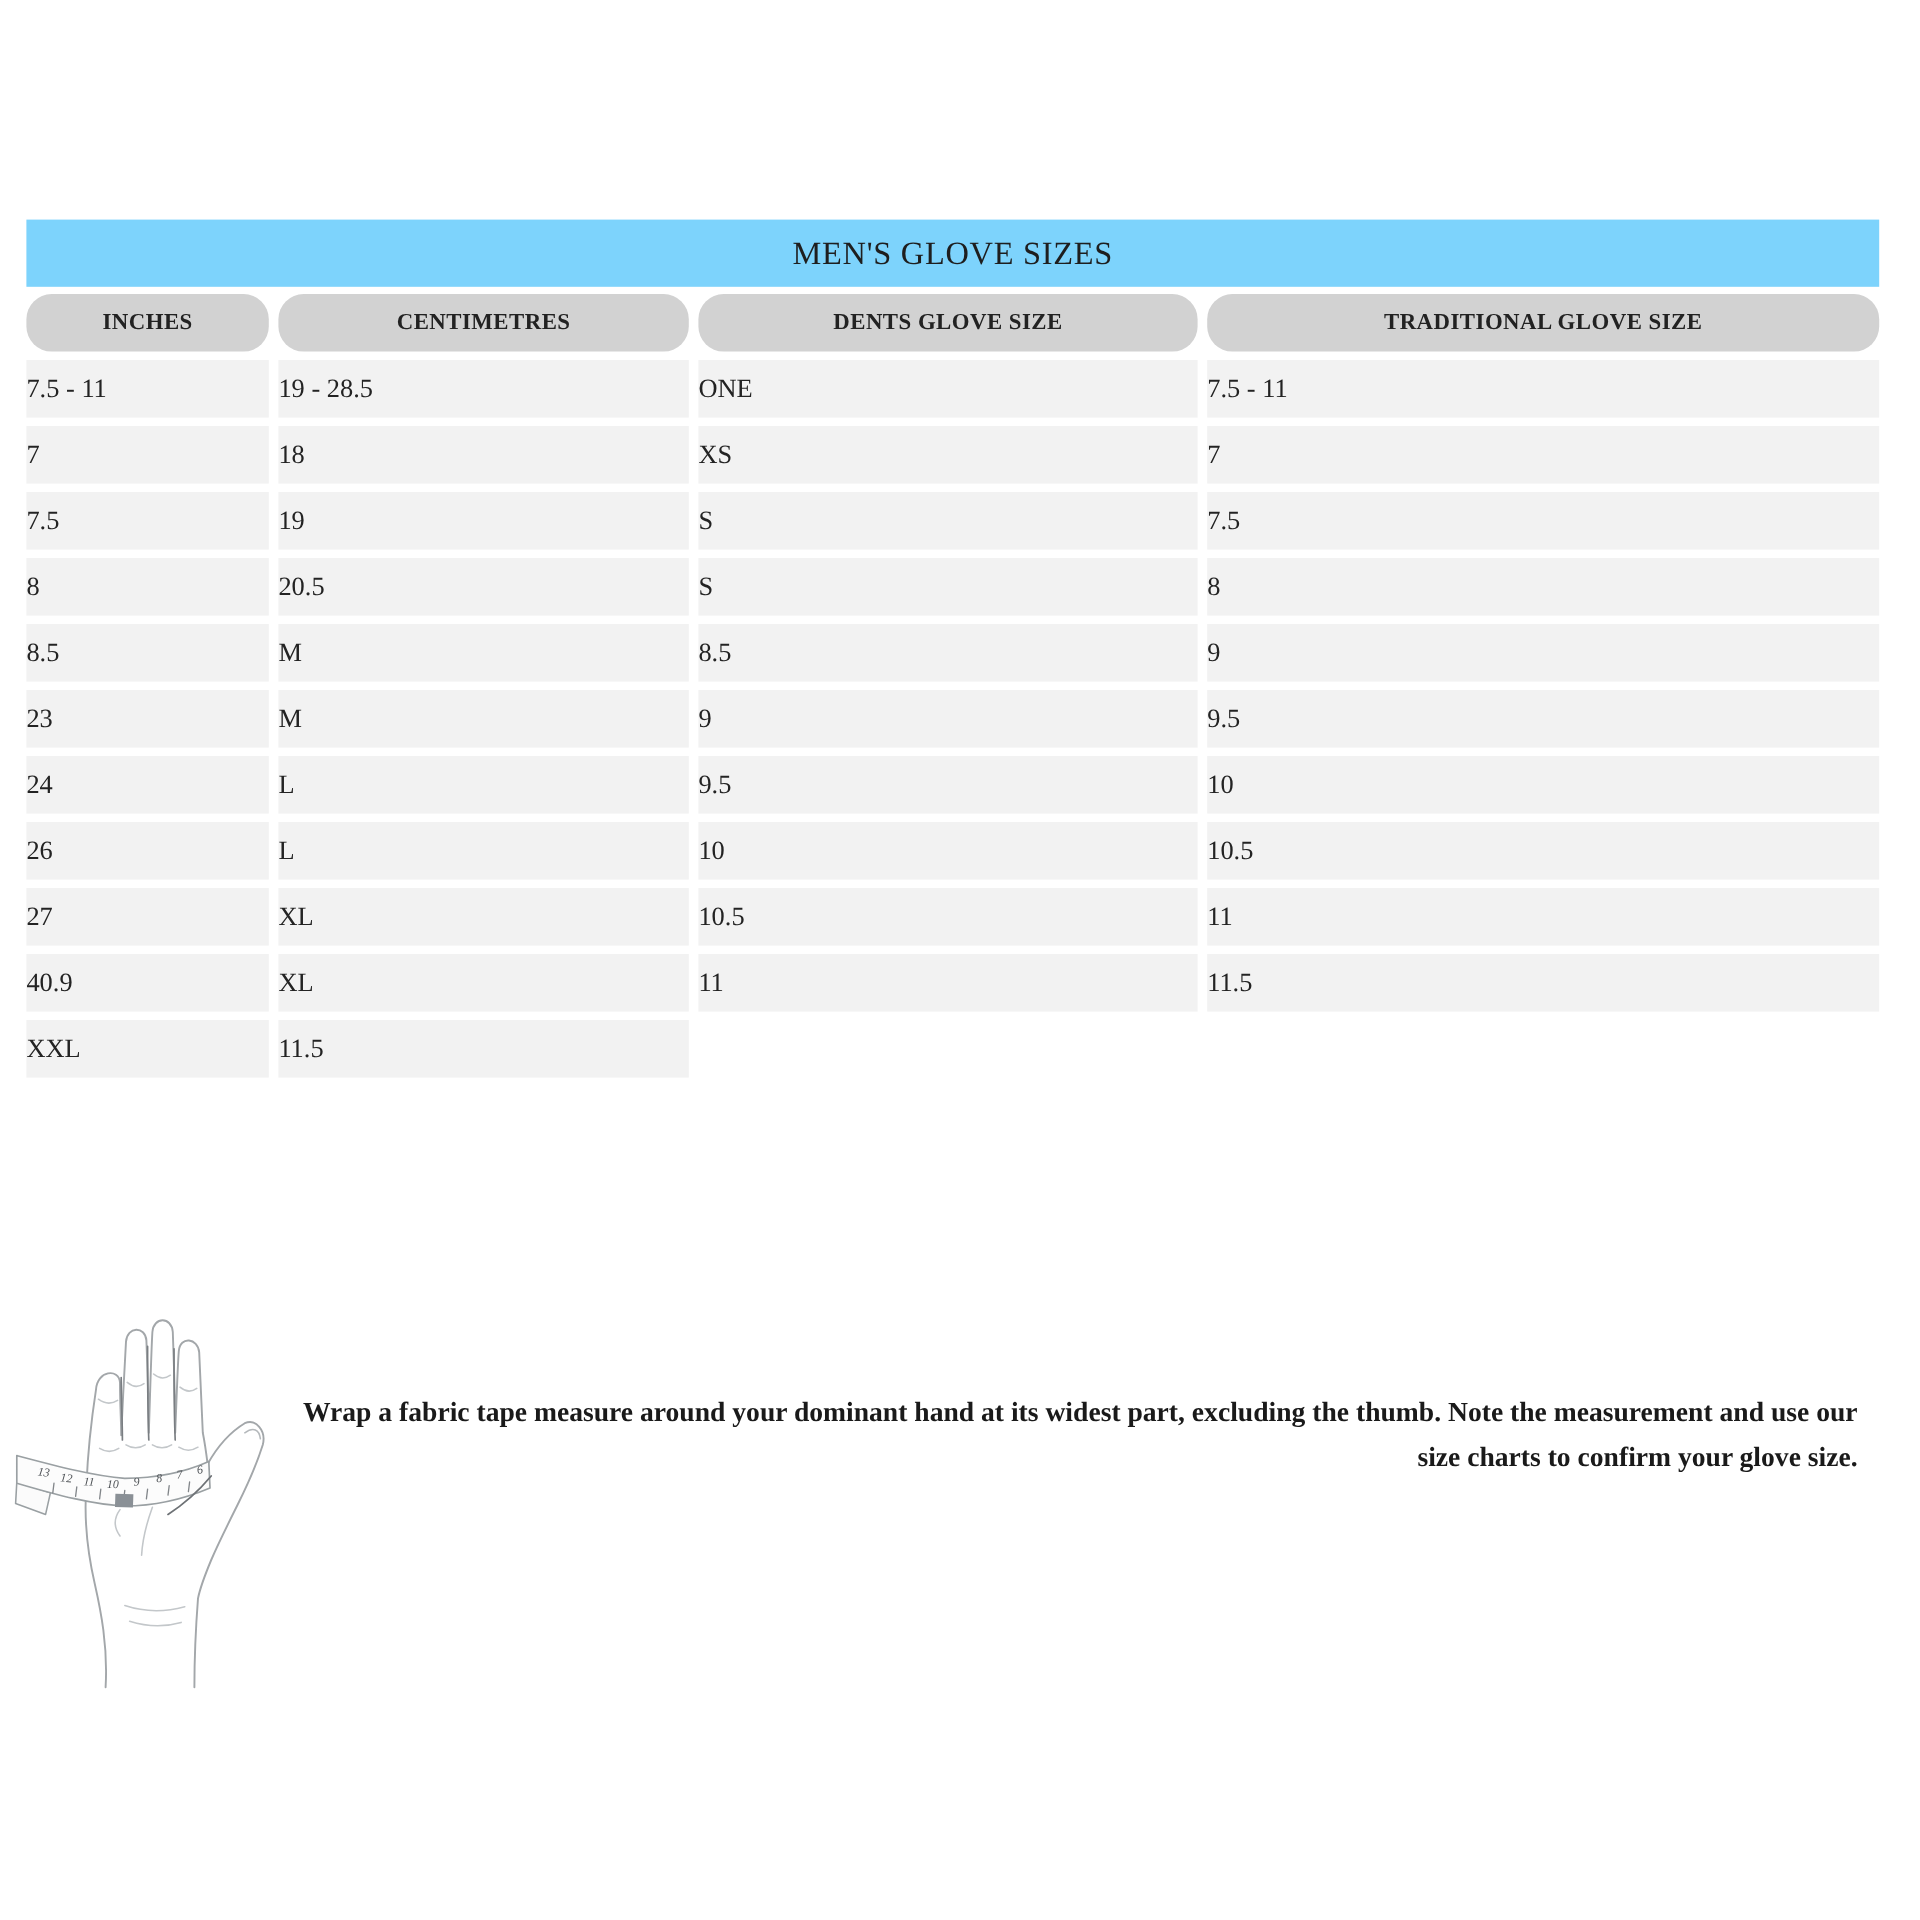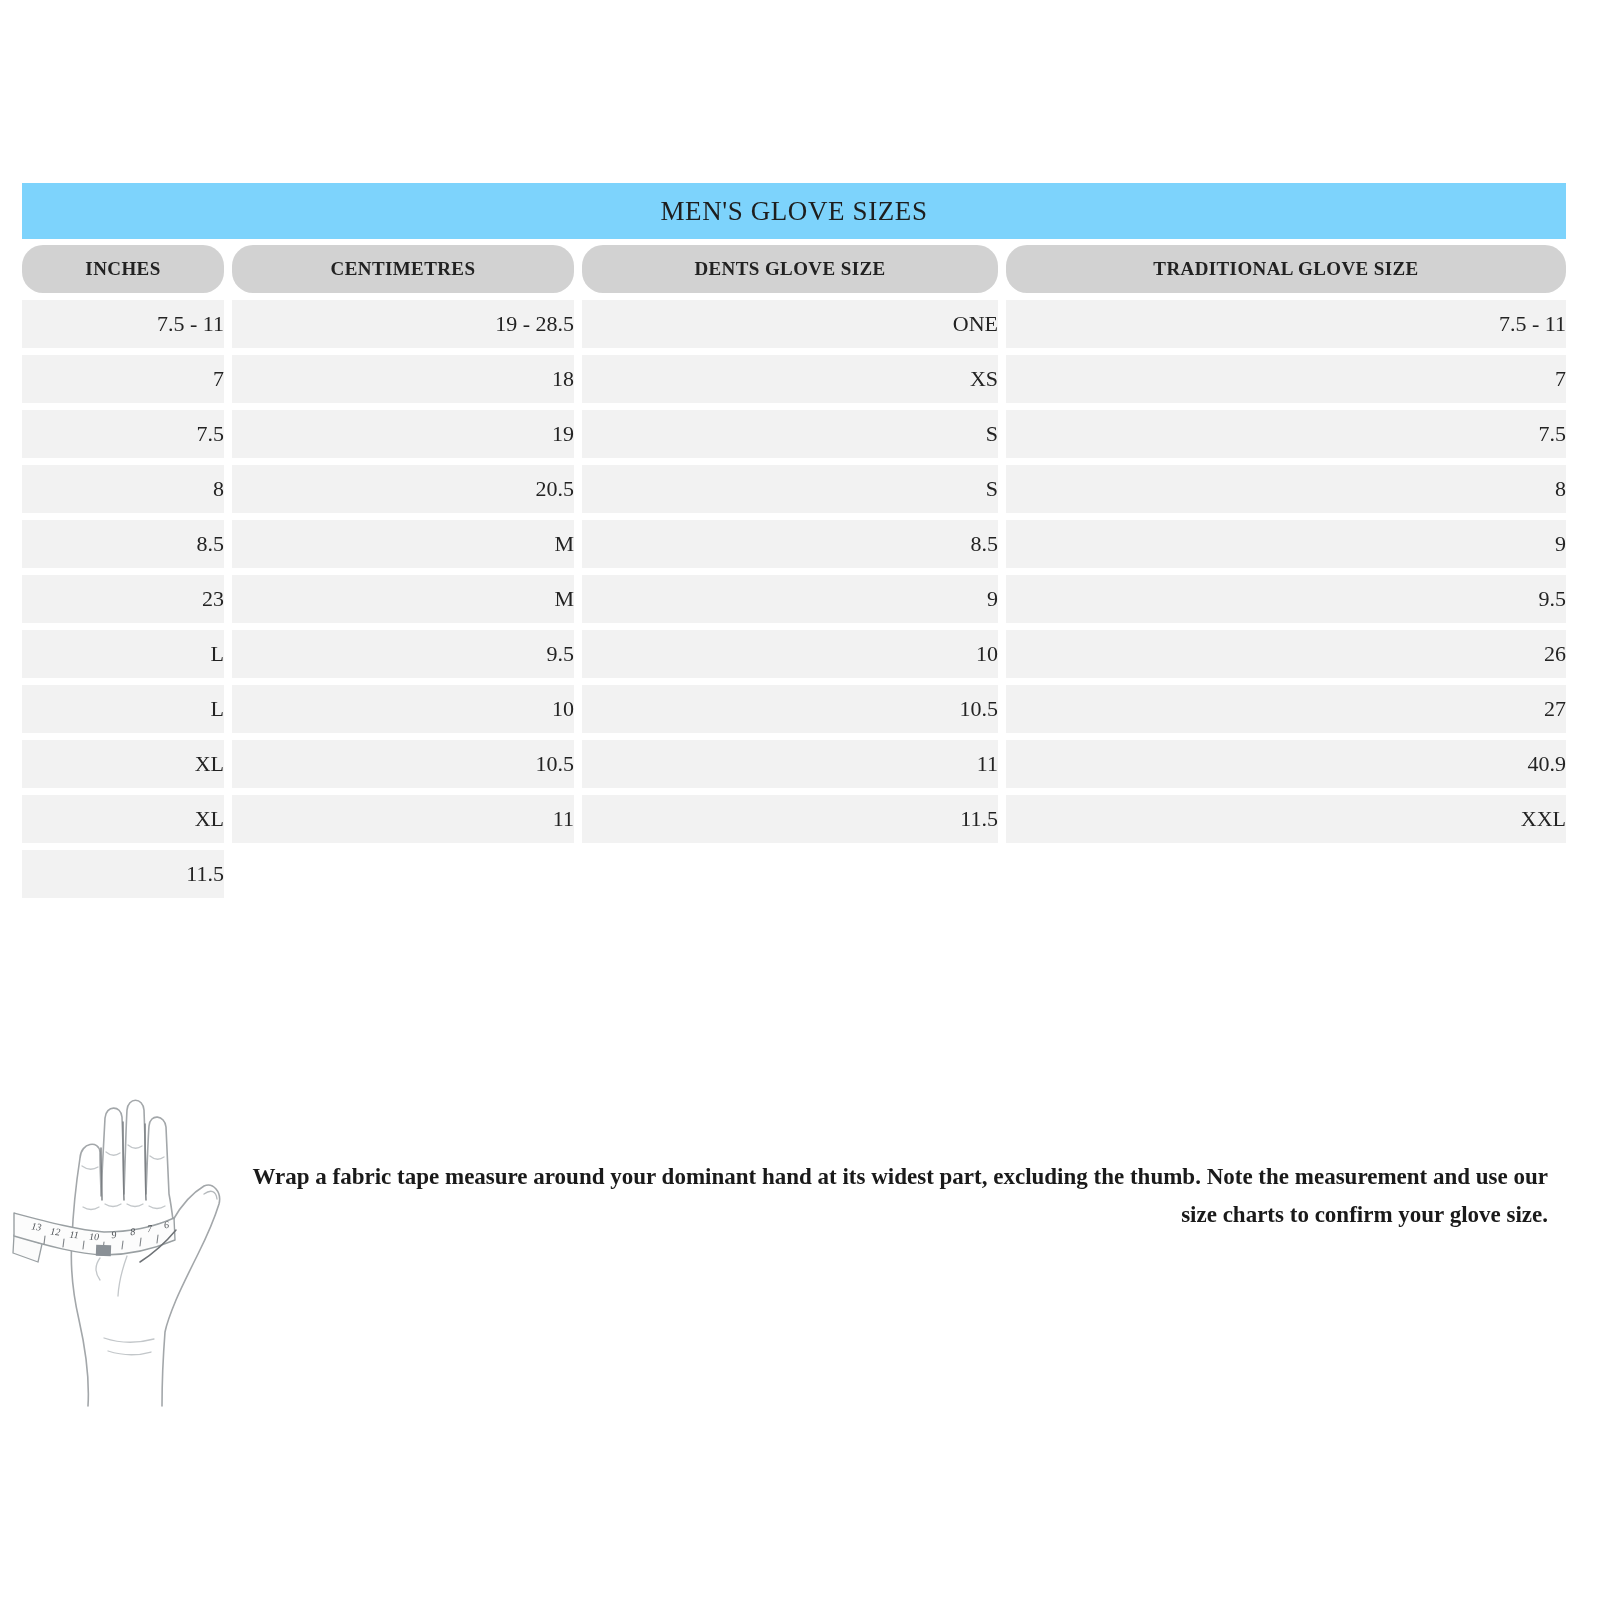--- a/index.html
+++ b/index.html
@@ -30,21 +30,21 @@
     background:#d2d2d2;
     height:48px;line-height:48px;
     text-align:center;
     font-weight:bold;font-size:19px;letter-spacing:.4px;
     color:#222;
     border-radius:21px;
   }
   .td{
     background:#f2f2f2;
     height:48px;line-height:48px;
-    text-align:right;
+    text-align:left;
     font-size:22px;color:#232323;
   }
   .measure-note{
     position:absolute;left:236px;top:1158px;width:1312px;
     text-align:right;
     font-size:23px;line-height:38px;color:#1a1a1a;font-weight:bold;
   }
   .hand-figure{
     position:absolute;left:8px;top:1072px;width:232px;height:336px;
   }
@@ -84,20 +84,21 @@
       <div class="td">S</div>
       <div class="td">8</div>
       <div class="td">8.5</div>
       <div class="td">M</div>
       <div class="td">8.5</div>
       <div class="td">9</div>
       <div class="td">23</div>
       <div class="td">M</div>
       <div class="td">9</div>
       <div class="td">9.5</div>
+      <div class="td">24</div>
       <div class="td">L</div>
       <div class="td">9.5</div>
       <div class="td">10</div>
       <div class="td">26</div>
       <div class="td">L</div>
       <div class="td">10</div>
       <div class="td">10.5</div>
       <div class="td">27</div>
       <div class="td">XL</div>
       <div class="td">10.5</div>

